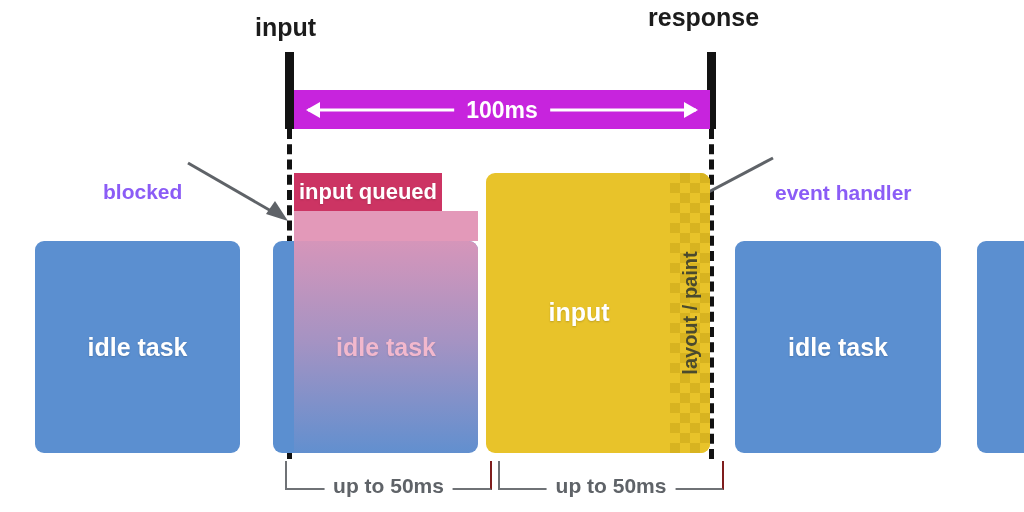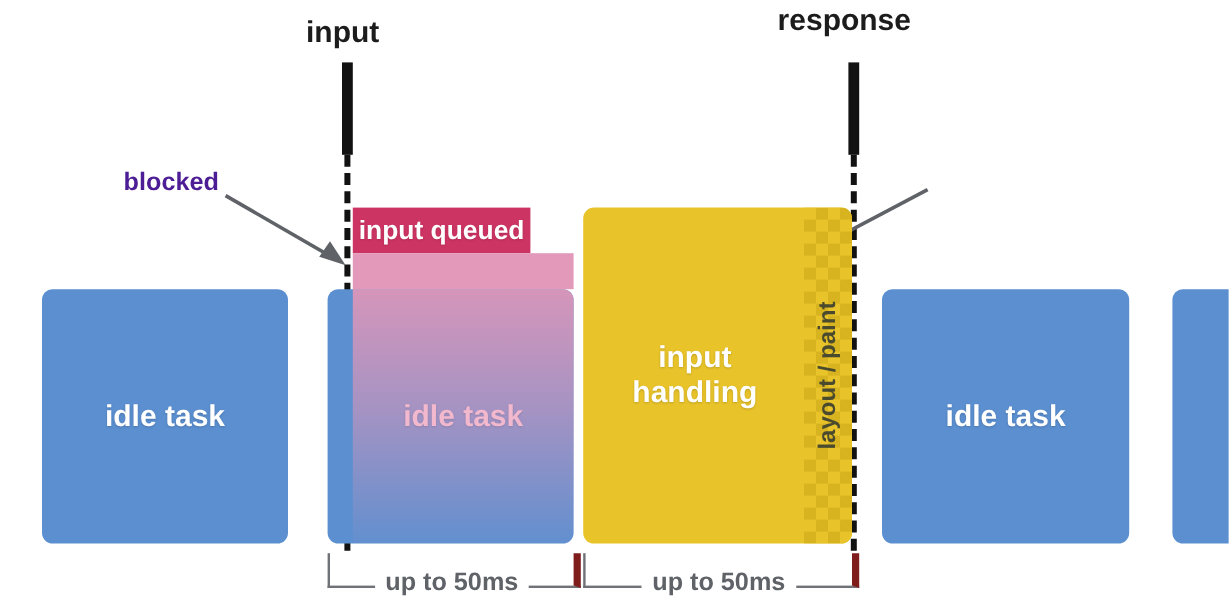--- a/index.html
+++ b/index.html
@@ -88,23 +88,24 @@
     font-size: 23px;
     padding: 0 12px;
     line-height: 1;
     white-space: nowrap;
   }
 
   
   .callout-text {
     position: absolute;
     font-size: 21px;
-    color: #4c1d95;
-    white-space: nowrap;
-    line-height: 1;
+    color: #8b5cf6;
+    white-space: nowrap;
+    line-height: 1;
+    margin-top: 40px;
   }
   #callout-blocked { left: 103px; top: 141px; }
   #callout-event-handler { left: 775px; top: 142px; }
   .callout-arrow { position: absolute; pointer-events: none; }
 
   
   .idle-box {
     position: absolute;
     top: 241px;
     height: 212px;
@@ -232,22 +233,23 @@
     color: #4a4a2e;
     line-height: 1;
   }
 
   
   .bracket {
     position: absolute;
     top: 461px;
     height: 27px;
     border-left: 2px solid #6f7276;
-    border-right: 6px solid #7f1d1d;
+    border-right: 2px solid #7f1d1d;
     border-bottom: 2px solid #6f7276;
+    margin-left: 12px;
   }
   #bracket-1 { left: 273px; width: 203px; }
   #bracket-2 { left: 486px; width: 222px; }
   .bracket-label {
     position: absolute;
     left: 50%;
     top: 100%;
     transform: translate(-50%, -62%);
     background: #ffffff;
     padding: 0 9px;
@@ -264,27 +266,34 @@
 
   <div class="marker-label" id="label-input">input</div>
   <div class="marker-label" id="label-response">response</div>
 
   <div class="marker-solid" id="marker-input-solid"></div>
   <div class="marker-dashed" id="marker-input-dashed"></div>
 
   <div class="marker-solid" id="marker-response-solid"></div>
   <div class="marker-dashed" id="marker-response-dashed"></div>
 
+  <div id="latency-bar">
+    <div id="latency-arrow-line"></div>
+    <div class="arrow-head" id="latency-arrow-left"></div>
+    <div class="arrow-head" id="latency-arrow-right"></div>
+    <div id="latency-label">100ms</div>
+  </div>
 
   <div class="callout-text" id="callout-blocked">blocked</div>
   <svg class="callout-arrow" style="left:180px; top:155px;" width="120" height="75">
     <line x1="8" y1="8" x2="98" y2="60" stroke="#5f6368" stroke-width="3"></line>
     <polygon points="108,66 86,59 95,46" fill="#5f6368"></polygon>
   </svg>
 
+  <div class="callout-text" id="callout-event-handler">event handler</div>
   <svg class="callout-arrow" style="left:645px; top:152px;" width="135" height="80">
     <line x1="128" y1="6" x2="22" y2="62" stroke="#5f6368" stroke-width="3"></line>
     <polygon points="10,68 33,63 26,49" fill="#5f6368"></polygon>
   </svg>
 
   <div class="idle-box" id="idle-box-1">
     <span class="idle-box-label">idle task</span>
   </div>
 
   <div class="idle-box" id="idle-box-2"></div>
@@ -300,21 +309,20 @@
   </div>
 
   <div id="input-queued-bar">
     <span id="input-queued-label">input queued</span>
   </div>
   <div id="input-queued-pink"></div>
 
   <div id="input-handling-box">
     <div id="input-handling-label">
       <span>input</span>
-      <span>handling</span>
     </div>
     <div id="layout-paint-strip">
       <span id="layout-paint-label">layout / paint</span>
     </div>
   </div>
 
   <div class="bracket" id="bracket-1">
     <span class="bracket-label">up to 50ms</span>
   </div>
   <div class="bracket" id="bracket-2">

